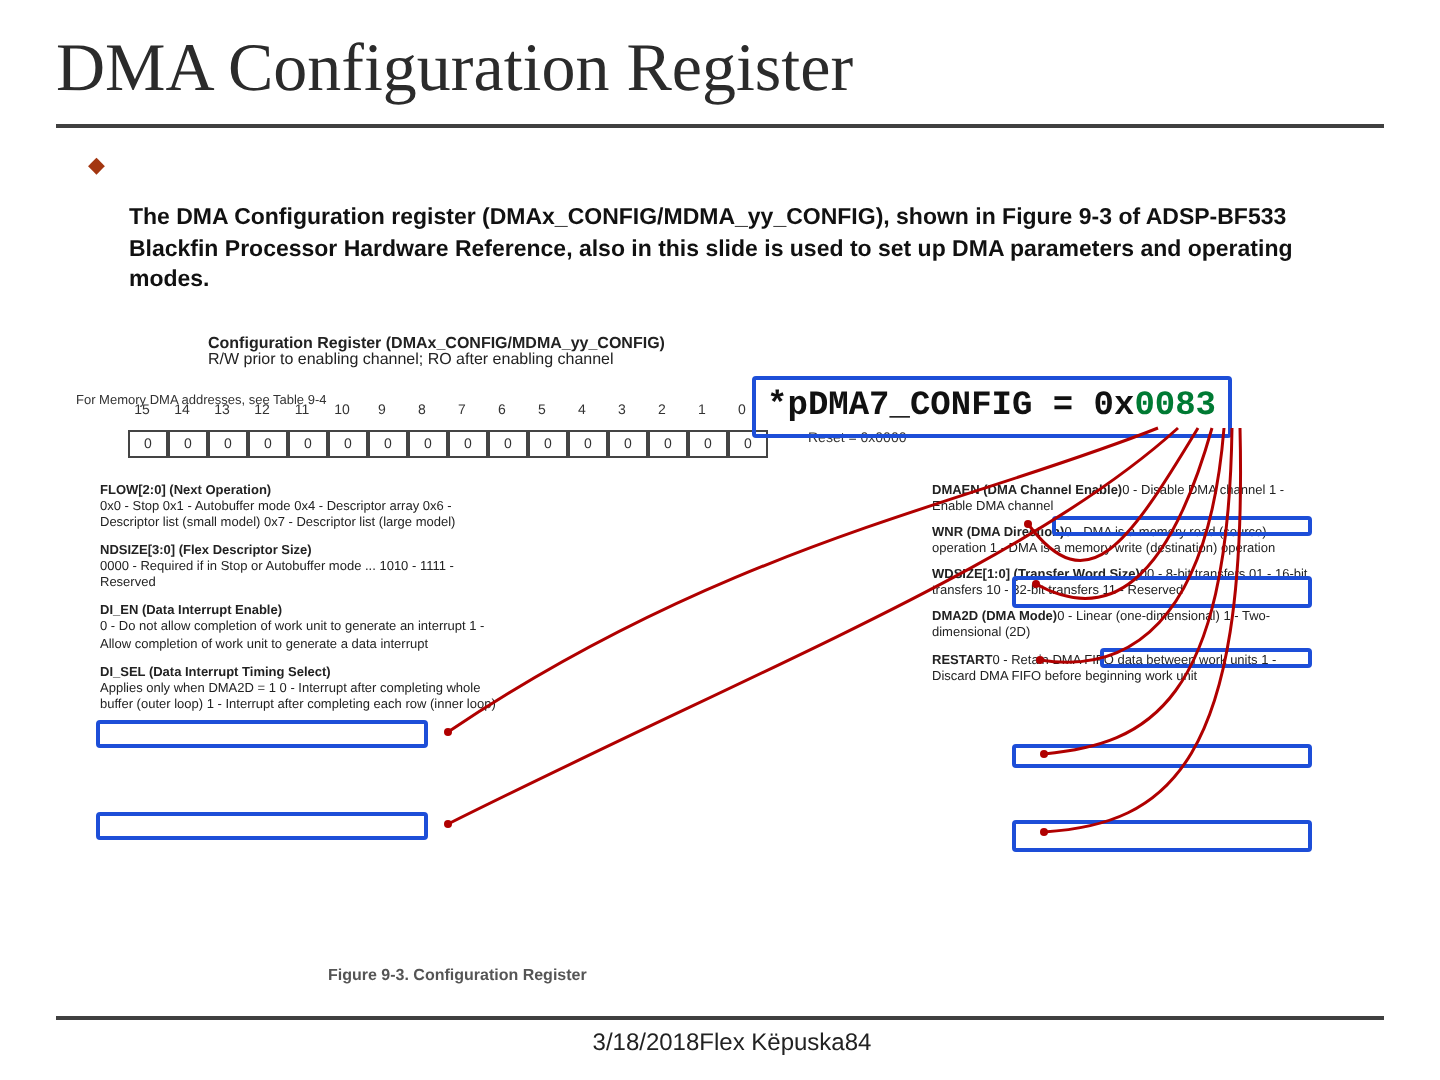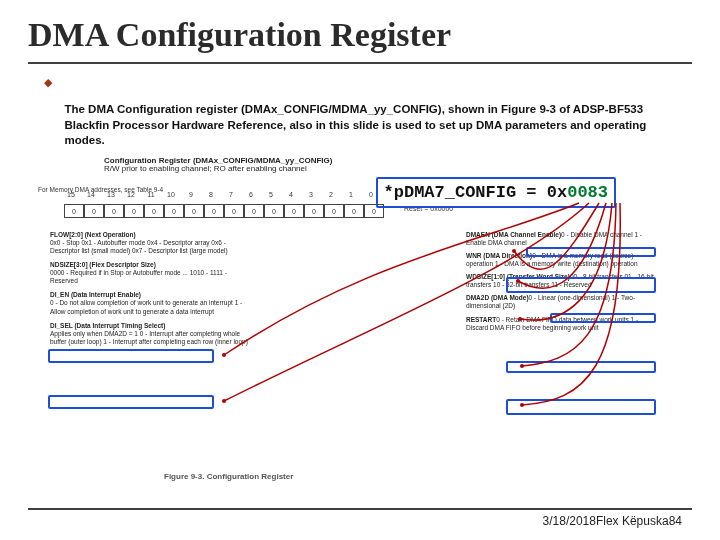--- a/index.html
+++ b/index.html
@@ -9,21 +9,21 @@
     background: #fff;
     font-family: Verdana, Arial, sans-serif;
     position: relative;
     overflow: hidden;
   }
   .title {
     font-family: "Times New Roman", serif;
     font-size: 34px;
     color: #2b2b2b;
     padding: 16px 28px 8px 28px;
-    font-weight: bold;
+    font-weight: normal;
   }
   .rule {
     height: 2px;
     background: #404040;
     margin: 0 28px 10px 28px;
   }
   .body {
     position: relative;
     padding: 0 44px 0 44px;
   }
@@ -37,21 +37,21 @@
   }
   .bullet-text {
     font-size: 11.5px;
     font-weight: bold;
     color: #111;
     line-height: 1.35;
     margin-top: 28px;
   }
   .diagram-area {
     position: relative;
-    margin-top: 2px;
+    margin-top: 13px;
     height: 330px;
   }
   .diagram-header {
     position: absolute;
     top: 6px; left: 60px;
     font-size: 8px;
     font-weight: bold;
     color: #222;
     line-height: 1.1;
   }
@@ -133,21 +133,21 @@
     bottom: 12px;
     left: 0; right: 0;
     height: 20px;
   }
   .footer .rule2 {
     height: 2px; background:#404040;
     margin: 0 28px 4px 28px;
   }
   .footer-row {
     display:flex;
-    justify-content: flex-end;
+    justify-content: center;
     padding: 0 38px;
     font-size: 12px;
     color: #222;
     margin-left: 12px;
   }
 </style>
 </head>
 <body>
 
 <h1 class="title">DMA Configuration Register</h1>

